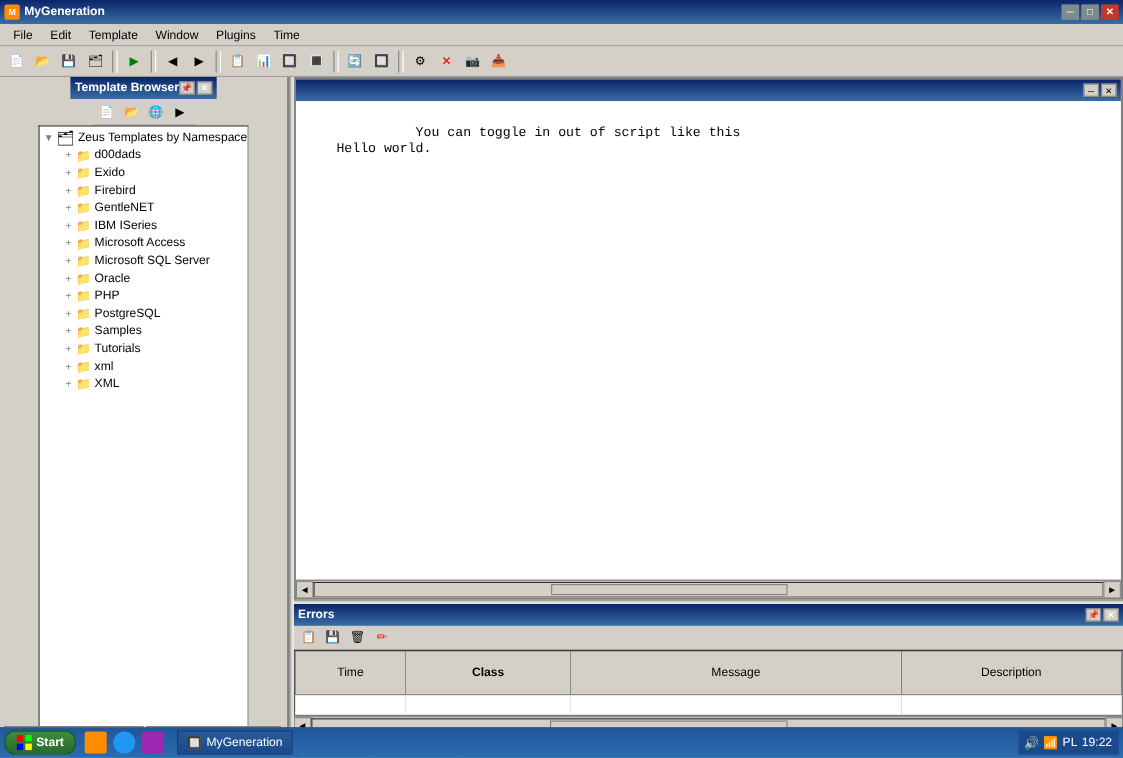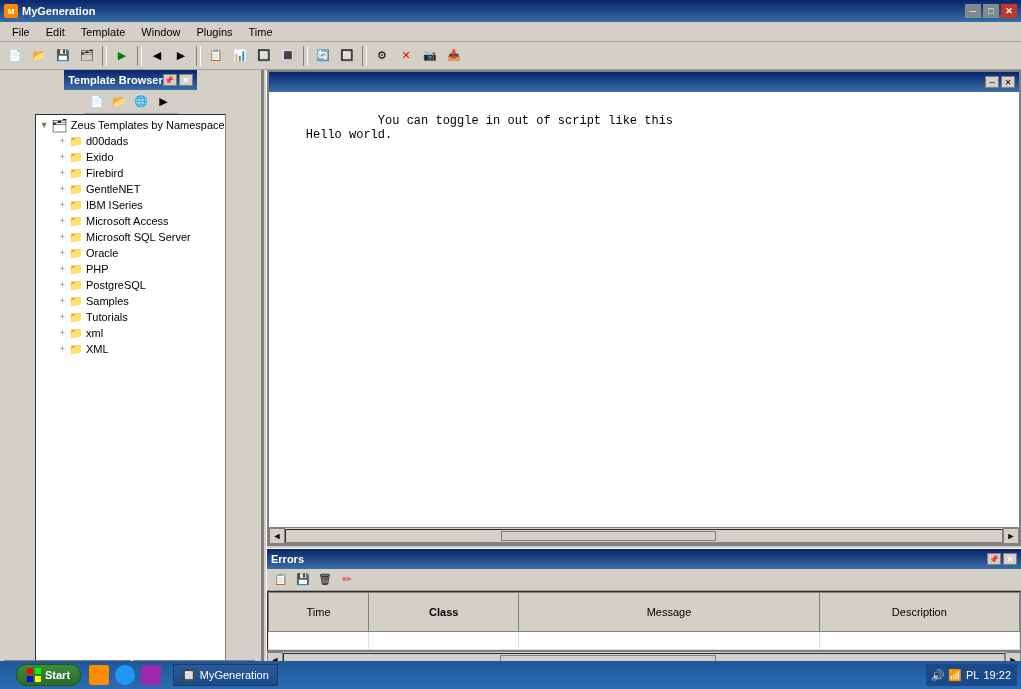--- a/index.html
+++ b/index.html
@@ -288,21 +288,20 @@
       border-radius: 10px;
       height: 22px;
       padding: 0 10px;
       color: white;
       font-weight: bold;
       font-size: 11px;
       display: flex;
       align-items: center;
       gap: 4px;
       cursor: pointer;
-      margin-left: 12px;
     }
     .start-icon { width: 14px; height: 14px; }
     .taskbar-program {
       background: linear-gradient(to bottom, #2a5a9a, #1a4a8a);
       border: 1px solid #1a3a6a;
       height: 22px;
       padding: 0 8px;
       color: white;
       font-size: 11px;
       display: flex;

